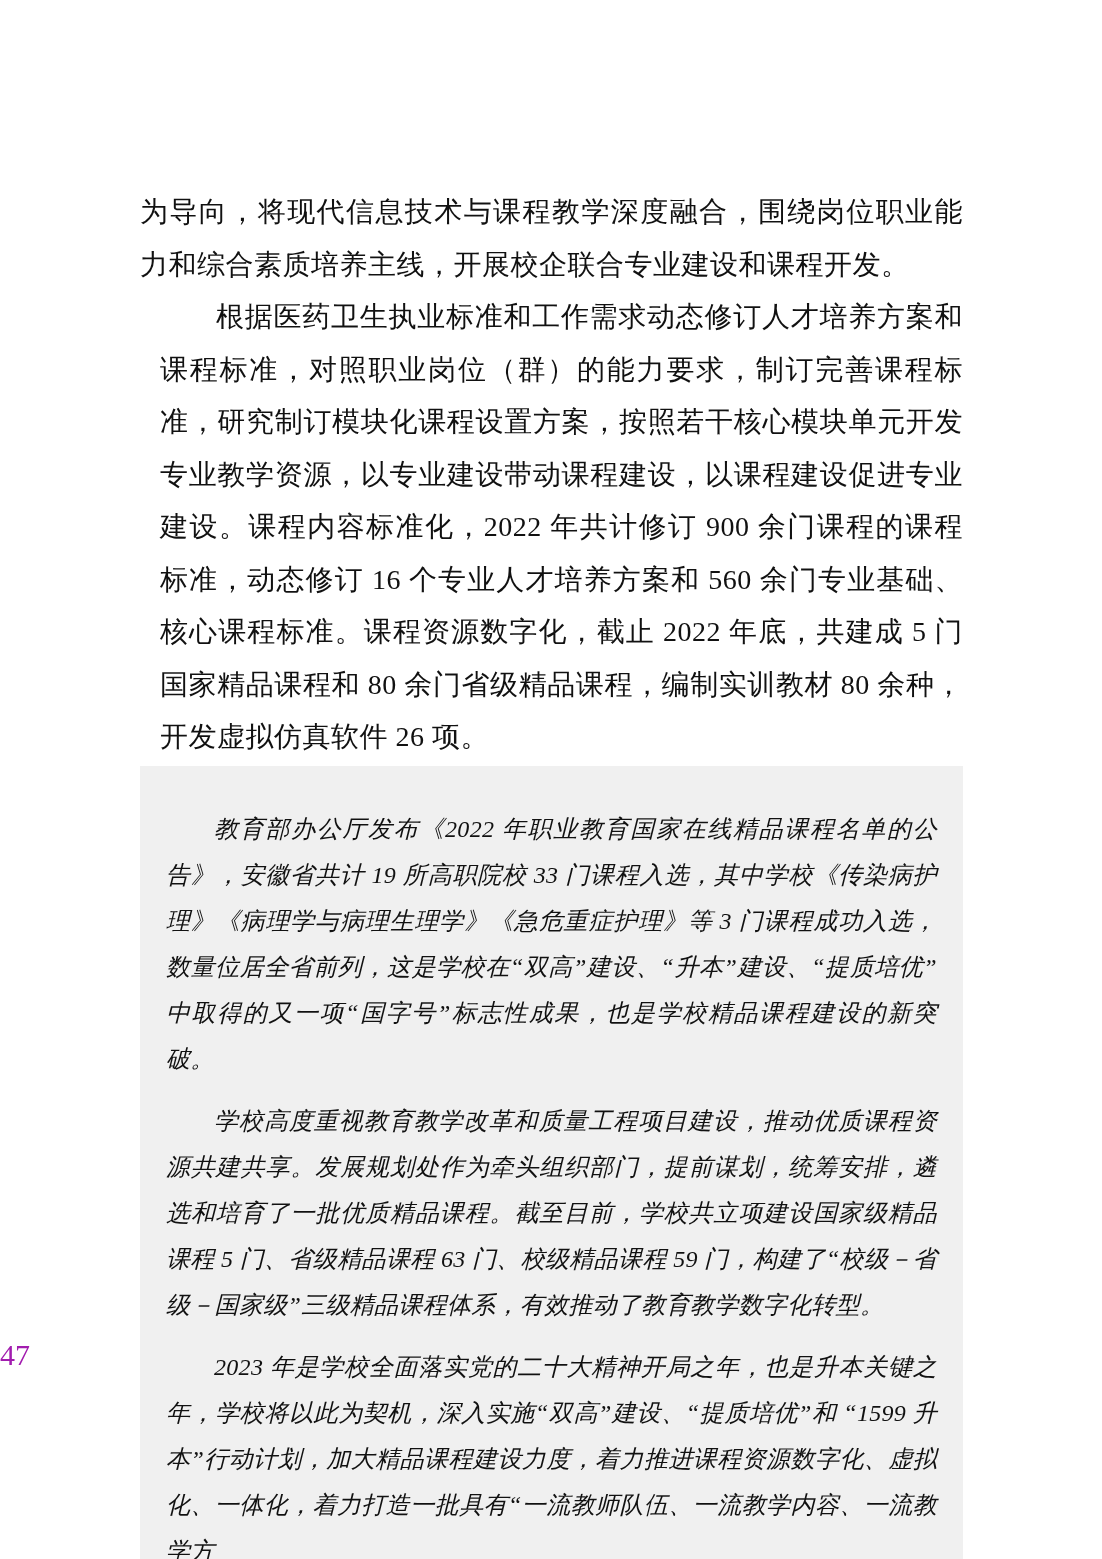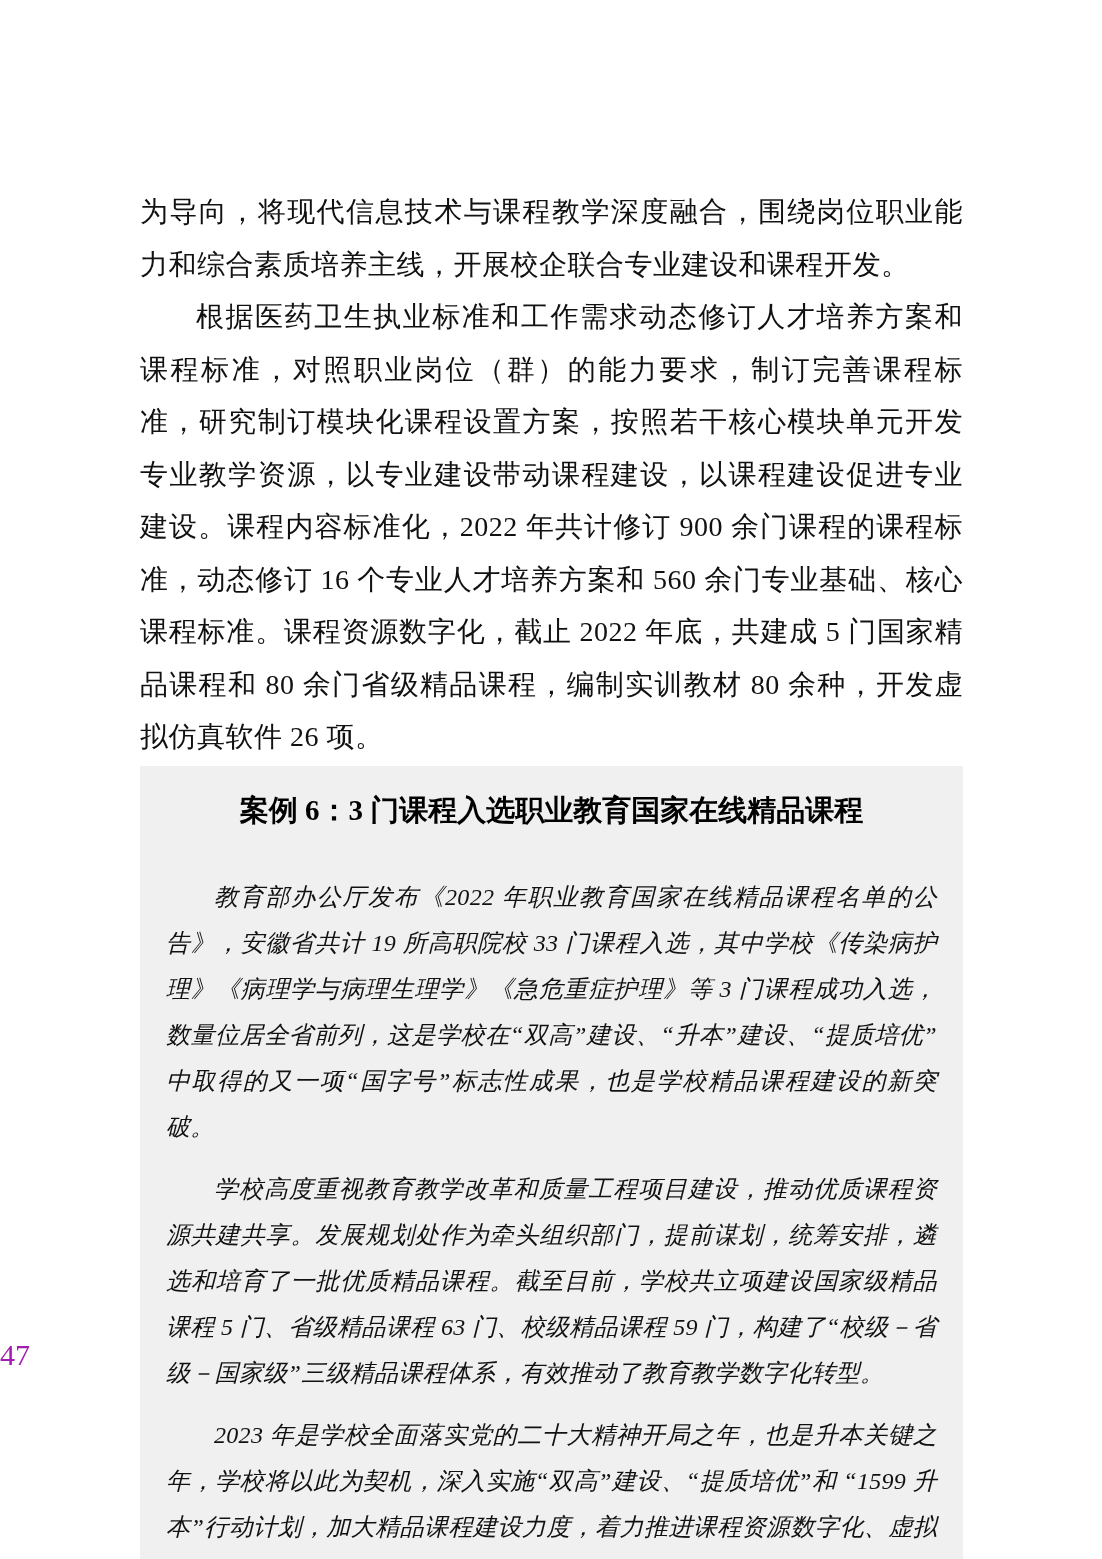--- a/index.html
+++ b/index.html
@@ -24,20 +24,21 @@
   }
   .body-para {
     margin: 0;
     font-size: 28px;
     line-height: 52.5px;
     text-align: justify;
     letter-spacing: 0.5px;
   }
   .body-para.indented {
     text-indent: 2em;
+    margin-left: 20px;
   }
   .case-box {
     margin-top: 2px;
     background: #f0f0f0;
     padding: 24px 10px 6px 10px;
     box-sizing: border-box;
   }
   .case-title {
     margin: 0 0 44px 0;
     font-size: 29px;
@@ -71,21 +72,20 @@
 
 <div class="page">
 
   <div class="text-column">
 
     <p class="body-para">为导向，将现代信息技术与课程教学深度融合，围绕岗位职业能力和综合素质培养主线，开展校企联合专业建设和课程开发。</p>
 
     <p class="body-para indented">根据医药卫生执业标准和工作需求动态修订人才培养方案和课程标准，对照职业岗位（群）的能力要求，制订完善课程标准，研究制订模块化课程设置方案，按照若干核心模块单元开发专业教学资源，以专业建设带动课程建设，以课程建设促进专业建设。课程内容标准化，2022 年共计修订 900 余门课程的课程标准，动态修订 16 个专业人才培养方案和 560 余门专业基础、核心课程标准。课程资源数字化，截止 2022 年底，共建成 5 门国家精品课程和 80 余门省级精品课程，编制实训教材 80 余种，开发虚拟仿真软件 26 项。</p>
 
     <div class="case-box" style="background: rgb(240, 240, 240);">
-      <p class="case-title">案例 6：3 门课程入选职业教育国家在线精品课程</p>
 
       <p class="case-para">教育部办公厅发布《2022 年职业教育国家在线精品课程名单的公告》，安徽省共计 19 所高职院校 33 门课程入选，其中学校《传染病护理》《病理学与病理生理学》《急危重症护理》等 3 门课程成功入选，数量位居全省前列，这是学校在“双高”建设、“升本”建设、“提质培优”中取得的又一项“国字号”标志性成果，也是学校精品课程建设的新突破。</p>
 
       <p class="case-para">学校高度重视教育教学改革和质量工程项目建设，推动优质课程资源共建共享。发展规划处作为牵头组织部门，提前谋划，统筹安排，遴选和培育了一批优质精品课程。截至目前，学校共立项建设国家级精品课程 5 门、省级精品课程 63 门、校级精品课程 59 门，构建了“校级－省级－国家级”三级精品课程体系，有效推动了教育教学数字化转型。</p>
 
       <p class="case-para">2023 年是学校全面落实党的二十大精神开局之年，也是升本关键之年，学校将以此为契机，深入实施“双高”建设、“提质培优”和 “1599 升本”行动计划，加大精品课程建设力度，着力推进课程资源数字化、虚拟化、一体化，着力打造一批具有“一流教师队伍、一流教学内容、一流教学方</p>
     </div>
 
   </div>
 

